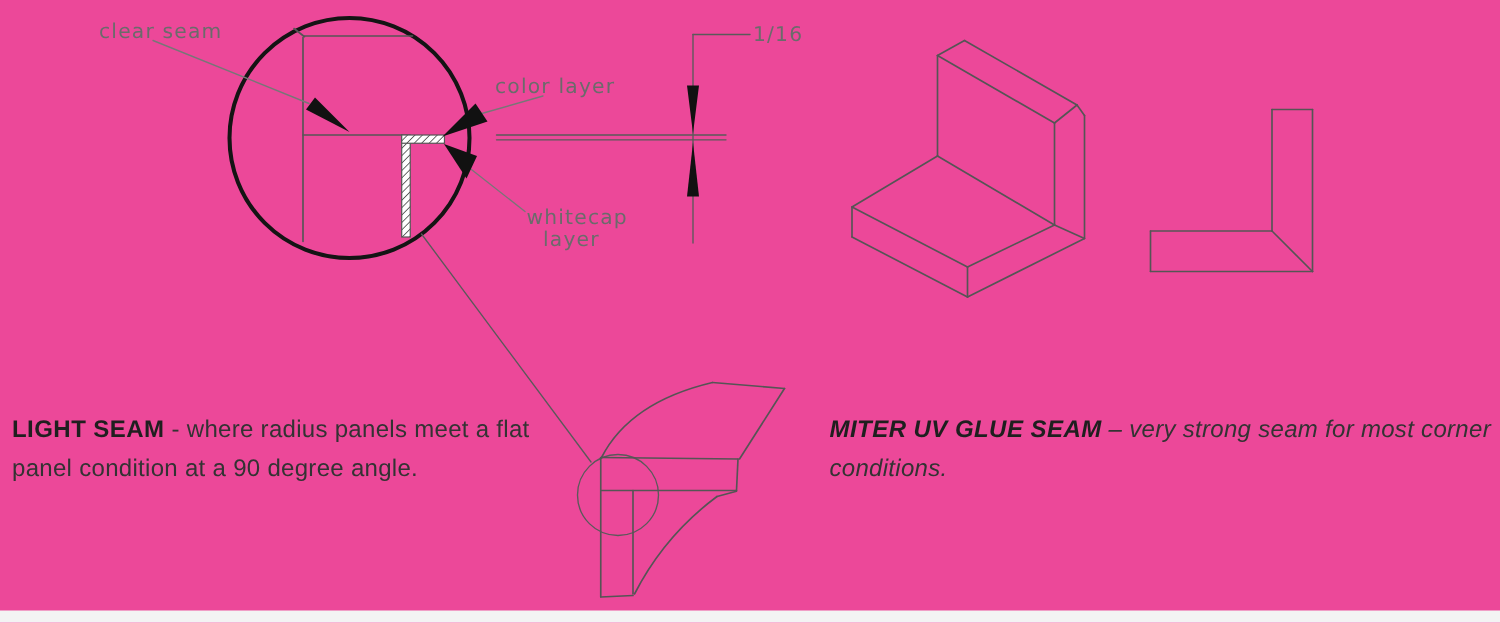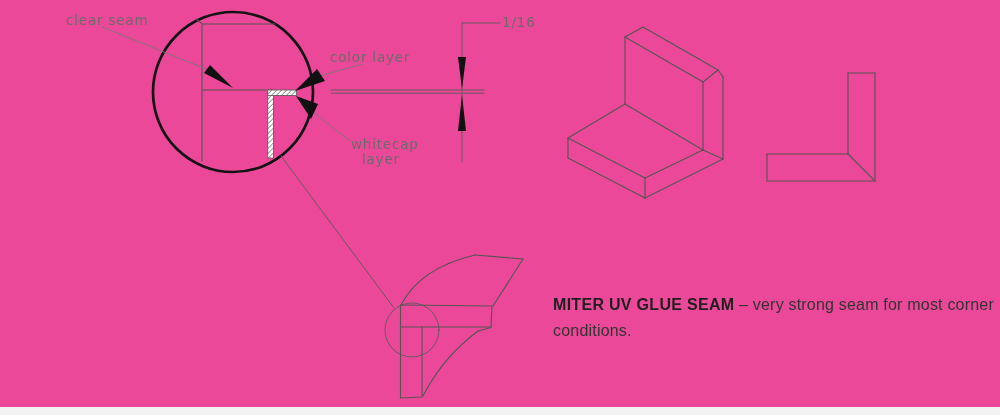--- a/index.html
+++ b/index.html
@@ -25,21 +25,21 @@
   }
   .caption{
     position:absolute;
     font-size:16px;
     line-height:26px;
     color:#333333;
     letter-spacing:0.2px;
   }
   .caption strong{color:#1f1f1f;font-weight:bold;letter-spacing:0.3px;}
   .caption-left{left:8px;top:274px;width:366px;}
-  .caption-right{left:553px;top:292px;width:446px;}
+  .caption-right{left:553px;top:274px;width:446px;font-style:italic;}
   .bottom-band{position:absolute;left:0;top:407px;width:1000px;height:8px;background:#f3f3f3;}
 </style>
 </head>
 <body>
 
 <div class="canvas">
 
   <svg width="1000" height="415" viewBox="0 0 1000 415">
     <defs>
       <pattern id="hatch" width="3.5" height="3.5" patternUnits="userSpaceOnUse" patternTransform="rotate(45)">
@@ -124,19 +124,22 @@
       <line class="thin" x1="848" y1="73" x2="875" y2="73"></line>
       <line class="thin" x1="848" y1="73" x2="848" y2="154"></line>
       <line class="thin" x1="875" y1="73" x2="875" y2="181"></line>
       <line class="thin" x1="767" y1="154" x2="848" y2="154"></line>
       <line class="thin" x1="767" y1="154" x2="767" y2="181"></line>
       <line class="thin" x1="767" y1="181" x2="875" y2="181"></line>
       <line class="thin" x1="848" y1="154" x2="875" y2="181"></line>
     </g>
   </svg>
 
+  <div class="caption caption-left">
+    <strong>LIGHT SEAM</strong><span> - </span><span>where radius panels meet a flat panel condition at a 90 degree angle.</span>
+  </div>
 
   <div class="caption caption-right">
     <strong>MITER UV GLUE SEAM</strong><span> – </span><span>very strong seam for most corner conditions.</span>
   </div>
 
   <div class="bottom-band"></div>
 </div>
 
 </body></html>

